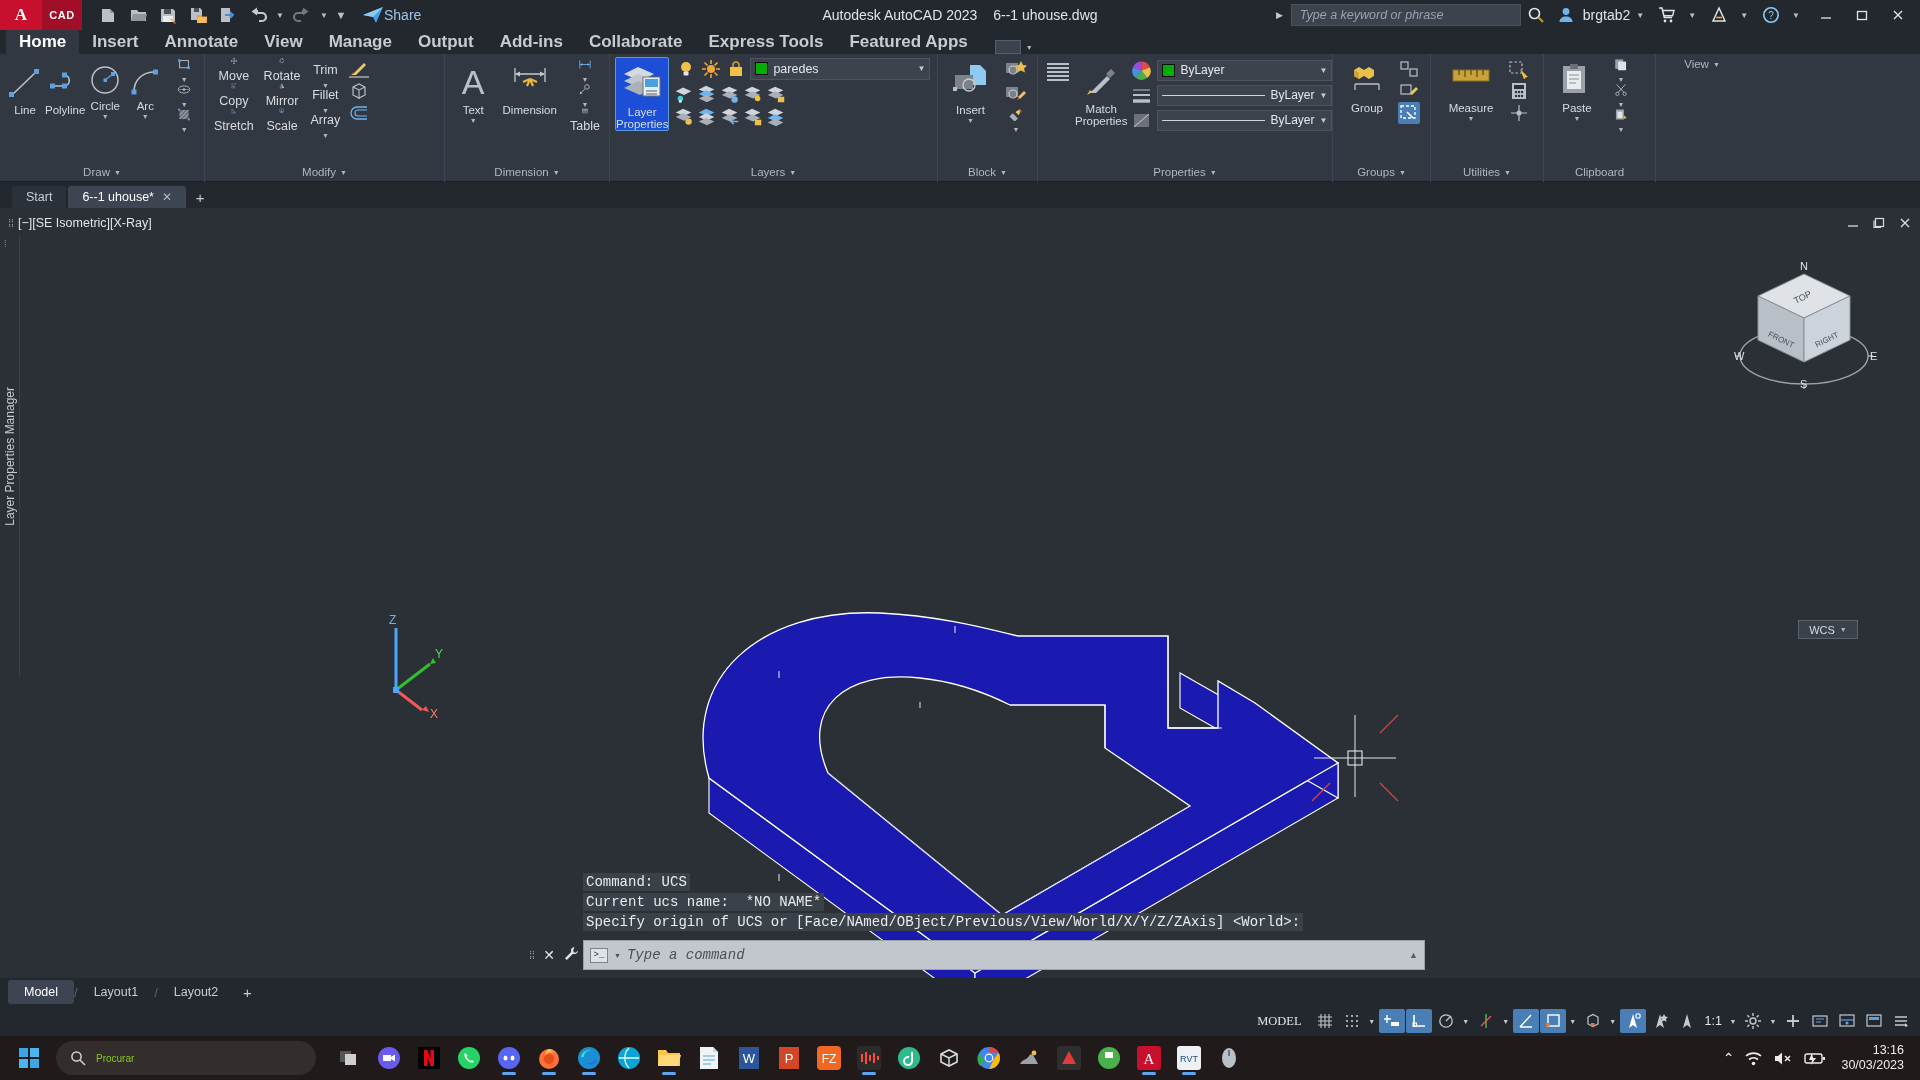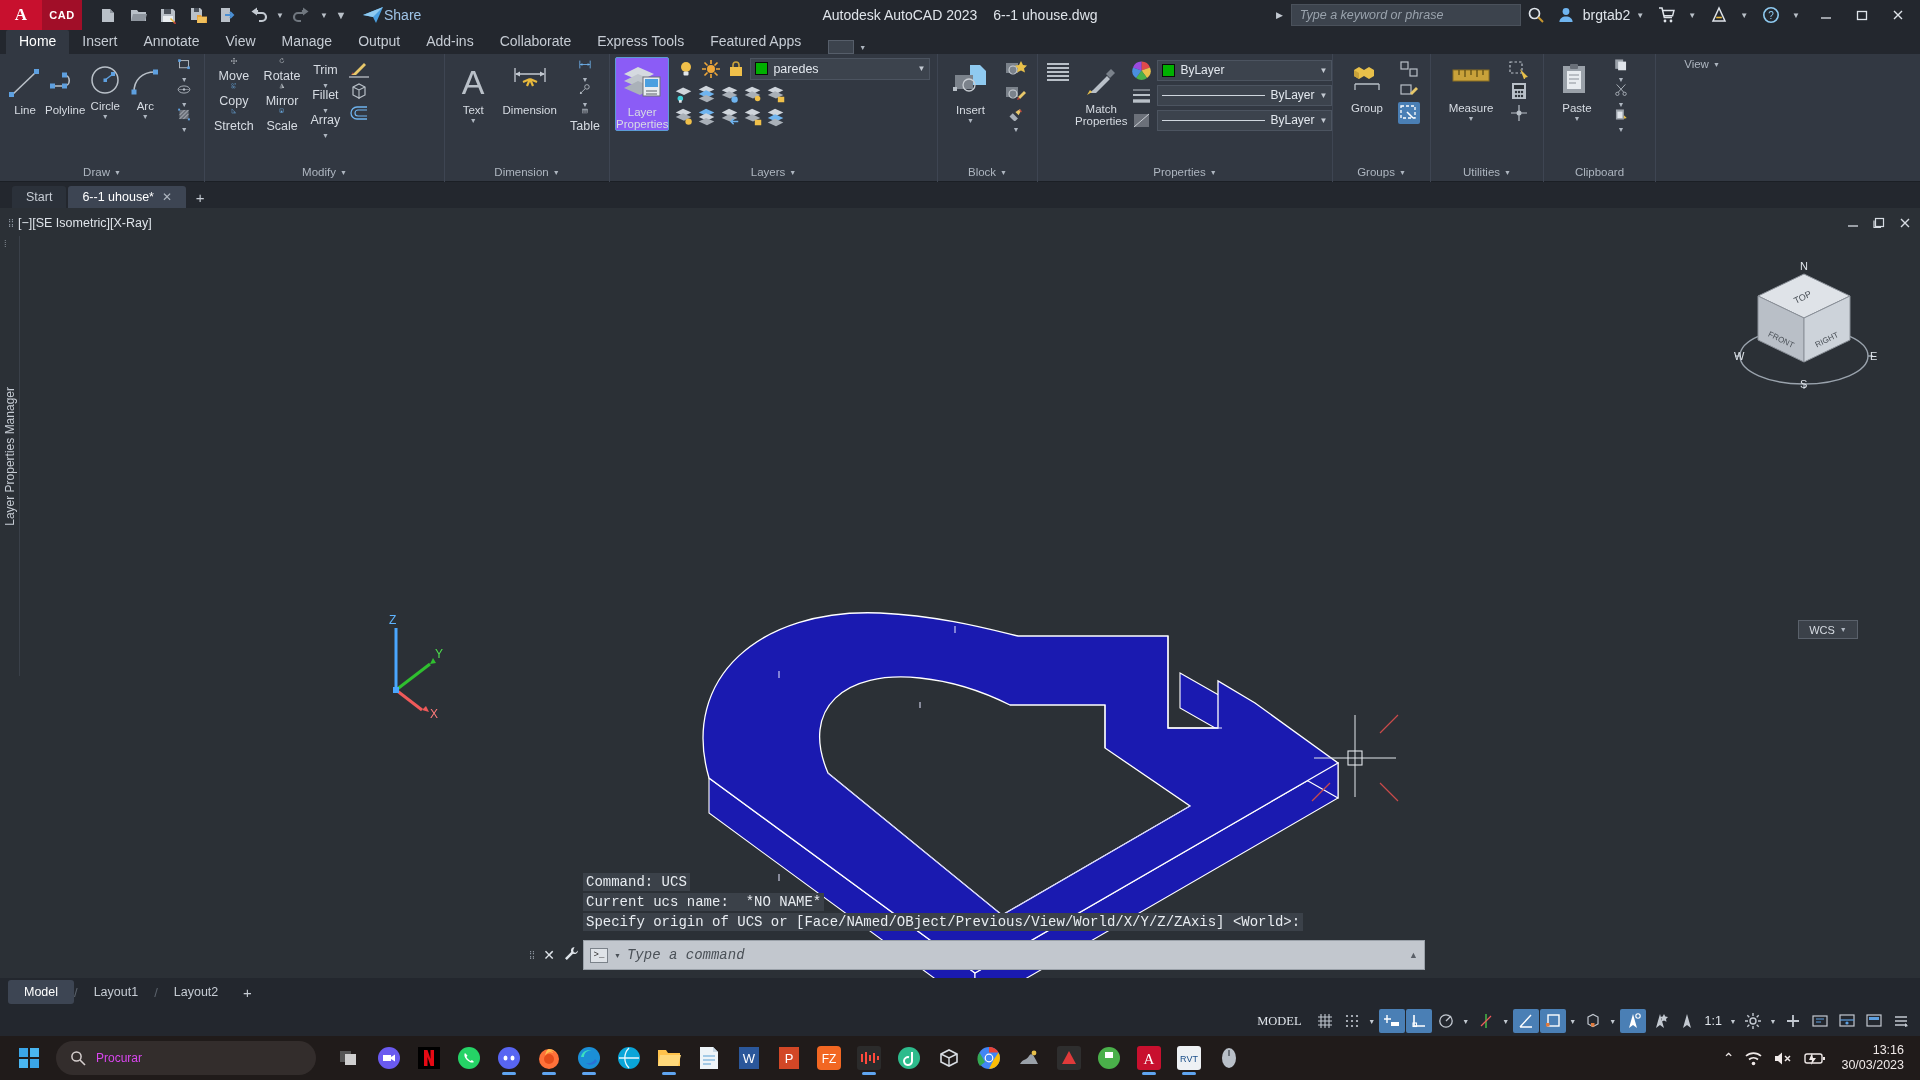--- a/index.html
+++ b/index.html
@@ -44,22 +44,22 @@
   .iconbtn { width:30px; height:28px; display:flex; align-items:center;
              justify-content:center; cursor:pointer; position:relative;}
   .username { font-size:14px; color:#dfe4ea; margin-left:2px; cursor:pointer;}
   .caret-sm { font-size:8px; color:#b9c0c8; margin:0 8px 0 6px; cursor:pointer;}
   .wbtn { width:36px; height:30px; display:flex; align-items:center;
           justify-content:center; cursor:pointer; color:#dfe4ea; font-size:13px;}
 
   
   .ribbon-tabs { height:24px; background:#23272e; display:flex; align-items:flex-end;
                  flex:0 0 24px; padding-left:6px; }
-  .rtab { padding:3px 13px 4px; font-size:14px; color:#c6ccd4; cursor:pointer;
-          border-radius:2px 2px 0 0; line-height:17px;}
+  .rtab { padding:3px 13px 4px; font-size:17px; color:#c6ccd4; cursor:pointer;
+          border-radius:2px 2px 0 0; line-height:17px;font-weight:bold;}
   .rtab.active { background:#323842; color:#ffffff; }
 
   
   .ribbon { height:128px; background:#323842; display:flex; flex:0 0 128px;
             border-bottom:1px solid #1b1f25; }
   .panel { display:flex; flex-direction:column; height:128px;
            border-right:1px solid #3e4552; position:relative; }
   .panel-body { flex:1; display:flex; align-items:flex-start; padding:4px 5px 0; }
   .panel-title { height:20px; display:flex; align-items:center; justify-content:center;
                  font-size:11.5px; color:#aeb6c0; gap:4px; cursor:pointer;}
@@ -180,21 +180,21 @@
   .sb-scale { font-size:12.5px; color:#dfe4ea; padding:0 4px; cursor:pointer;}
 
   
   .taskbar { height:44px; background:#201b1a; display:flex; align-items:center;
              flex:0 0 44px; padding:0 8px; position:relative;}
   .tb-start { width:42px; height:38px; display:flex; align-items:center;
               justify-content:center; cursor:pointer; border-radius:4px;}
   .tb-search { width:260px; height:34px; background:#332d2c; border-radius:17px;
                display:flex; align-items:center; padding:0 14px; gap:10px;
                cursor:pointer; margin-left:6px;}
-  .tb-search-txt { font-size:12px; color:#d946ef; }
+  .tb-search-txt { font-size:10px; color:#84cc16; }
   .tb-icons { display:flex; align-items:center; gap:2px; margin-left:14px;}
   .tb-ico { width:38px; height:38px; display:flex; align-items:center;
             justify-content:center; cursor:pointer; border-radius:4px;
             position:relative;}
   .tb-ico .dot { position:absolute; bottom:2px; left:50%; transform:translateX(-50%);
                  width:5px; height:5px; border-radius:50%; background:#8d8685; }
   .tb-ico.active .dot { width:14px; height:3px; border-radius:2px; background:#60a5f0; }
   .tb-tray { margin-left:auto; display:flex; align-items:center; gap:10px;
              padding-right:8px;}
   .tb-tray-ico { cursor:pointer; display:flex; align-items:center; }
@@ -584,21 +584,21 @@
         </div>
       </div>
       <div class="panel-title">
         <span>Dimension</span>
         <span class="pcaret">▼</span>
       </div>
     </div>
 
     <div class="panel" style="width:328px;">
       <div class="panel-body" style="padding-top:3px;">
-        <div class="bigbtn" style="width:72px;background:#8b5cf6;border:1px solid #5b9bd5;border-radius:2px;">
+        <div class="bigbtn" style="width:72px;background:#1d4ed8;border:1px solid #5b9bd5;border-radius:2px;">
           <svg width="44" height="42" viewBox="0 0 44 42">
             <path d="M4 12l14-7 16 7-14 7z" fill="#d5dae0"></path>
             <path d="M4 19l14-7 16 7-14 7z" fill="#c0c6cd"></path>
             <path d="M4 26l14-7 16 7-14 7z" fill="#aab1b9"></path>
             <rect x="23" y="15" width="17" height="19" fill="#e8ecf0" stroke="#6a7079"></rect>
             <rect x="25" y="17" width="13" height="8" fill="#4a9fe0"></rect>
             <path d="M26 29h11M26 32h11" stroke="#5a6068" stroke-width="1.2"></path>
           </svg>
           <span class="lbl">Layer</span>
           <span class="lbl" style="margin-top:0">Properties</span>

